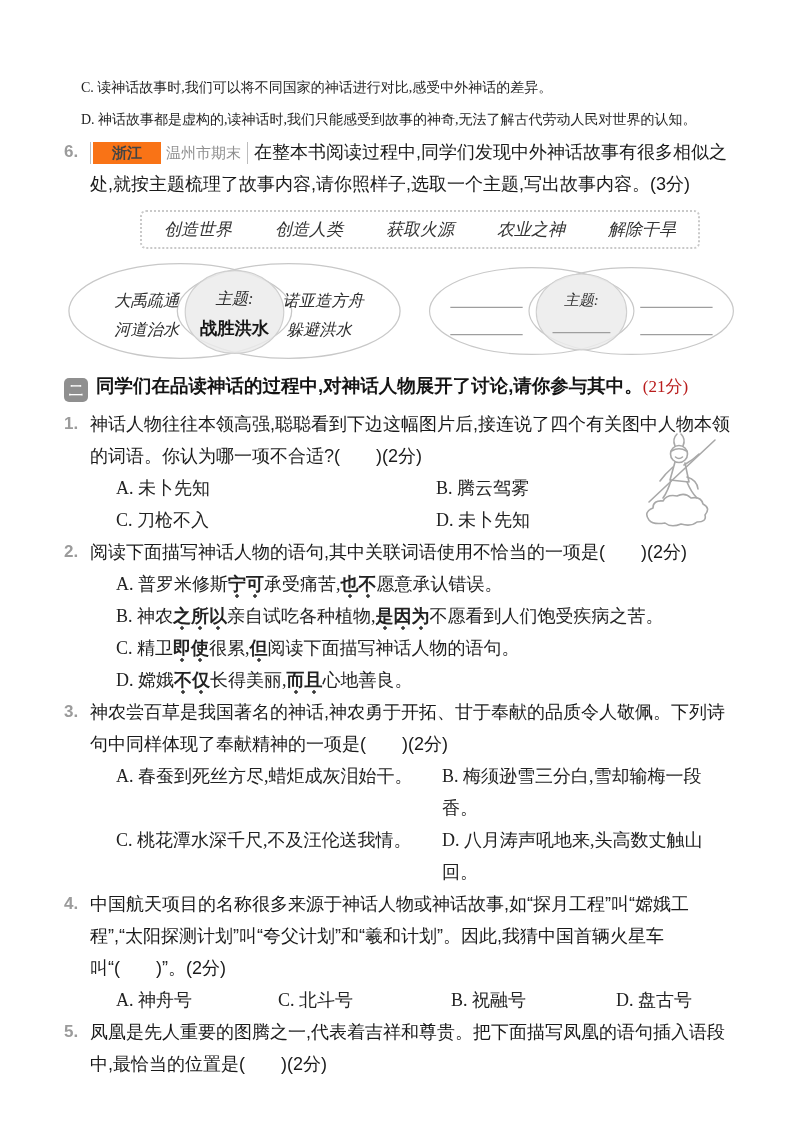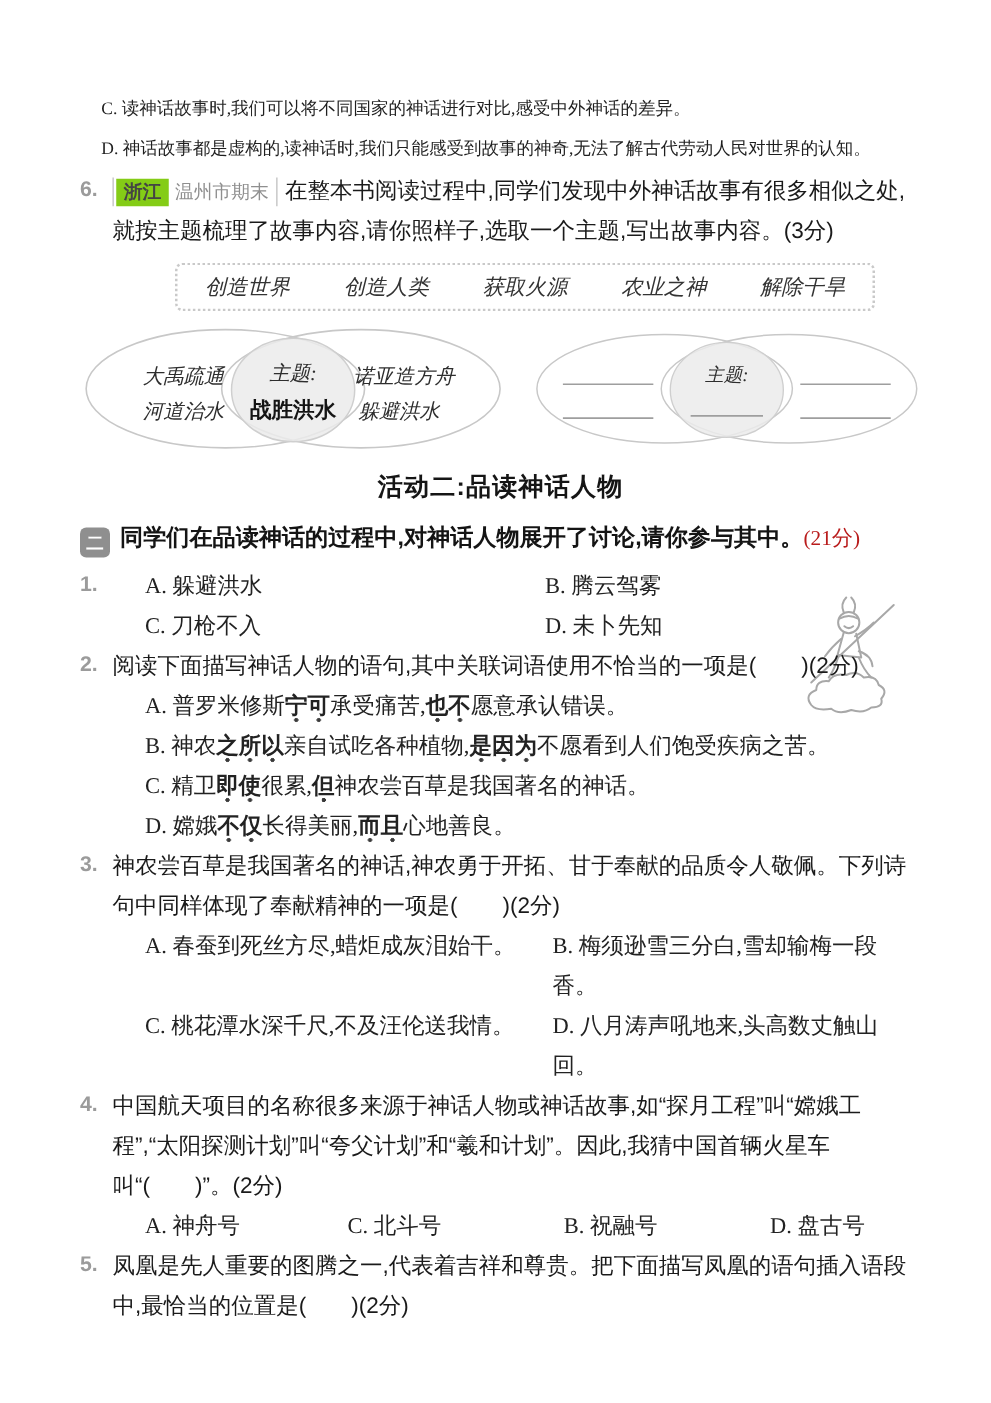--- a/index.html
+++ b/index.html
@@ -30,23 +30,23 @@
   .opts{padding-left:26px;font-size:18px;line-height:32px;color:#222;}
   .opt-grid-2{display:grid;grid-template-columns:320px auto;}
   .opt-grid-2w{display:grid;grid-template-columns:326px auto;}
   .opt-grid-4{display:grid;grid-template-columns:162px 173px 165px auto;}
   .opt-row{line-height:32px;}
 
   
   .tag{display:inline-block;border-left:1px solid #bdbdbd;border-right:1px solid #bdbdbd;
        padding:0 6px 0 0;margin-right:6px;line-height:20px;}
   .tag-region{
-    display:inline-block;background:#84cc16;color:#444;
+    display:inline-block;background:#f97316;color:#444;
     font-family:"Liberation Sans",sans-serif;font-weight:bold;
-    font-size:15px;padding:1px 6px;margin:0 5px 0 2px;
+    font-size:15px;padding:1px 19px;margin:0 5px 0 2px;
   }
   .tag-source{
     font-family:"Liberation Sans",sans-serif;
     color:#8f8f8f;font-size:15px;
   }
 
   
   .word-bank{
     margin:10px 0 10px 76px;width:512px;
     border:2px dotted #c9c9c9;border-radius:6px;
@@ -135,62 +135,62 @@
       <ellipse cx="173" cy="53" rx="50" ry="42" fill="#ebebeb" fill-opacity="0.85" stroke="#cfcfcf" stroke-width="1.2"></ellipse>
       <line x1="28" y1="48" x2="108" y2="48" stroke="#9e9e9e" stroke-width="1.4"></line>
       <line x1="28" y1="78" x2="108" y2="78" stroke="#9e9e9e" stroke-width="1.4"></line>
       <text class="venn-kai" x="173" y="45" text-anchor="middle">主题:</text>
       <line x1="141" y1="76" x2="205" y2="76" stroke="#9e9e9e" stroke-width="1.4"></line>
       <line x1="238" y1="48" x2="318" y2="48" stroke="#9e9e9e" stroke-width="1.4"></line>
       <line x1="238" y1="78" x2="318" y2="78" stroke="#9e9e9e" stroke-width="1.4"></line>
     </svg>
   </div>
 
-  <div class="activity-heading">活动二:品读神话人物</div>
 
   <div class="section-lead">
     <span class="section-badge">二</span><span>同学们在品读神话的过程中,对神话人物展开了讨论,请你参与其中。</span><span class="lead-score">(21分)</span>
   </div>
 
   <div class="q q1-wrap">
     <span class="qnum">1.</span>
+    <div class="stem">神话人物往往本领高强,聪聪看到下边这幅图片后,接连说了四个有关图中人物本领的词语。你认为哪一项不合适?(　　)(2分)</div>
     <div class="illus">
       <svg viewBox="0 0 96 102">
         <g class="sketch">
           <line x1="16" y1="72" x2="82" y2="10"></line>
           <circle cx="46" cy="24" r="8.5"></circle>
           <path d="M38.5 21 Q46 16.5 53.5 21"></path>
           <path d="M42 16 Q39 9 44 4"></path>
           <path d="M50 16 Q53 9 48 4"></path>
           <path d="M42.5 27 Q46 30 49.5 27"></path>
           <path d="M42 32 L37 50 L56 52 L52 33"></path>
           <path d="M51 35 Q60 30 66 24"></path>
           <path d="M40 37 Q32 44 27 51"></path>
           <path d="M38 50 Q35 61 30 68"></path>
           <path d="M54 52 Q58 62 64 68"></path>
           <path d="M54 47 Q64 50 65 59"></path>
           <path d="M16 90 Q10 82 20 78 Q20 70 30 71 Q34 64 44 66 Q52 62 58 68 Q68 66 70 74 Q78 78 72 85 Q74 92 64 92 Q58 97 48 94 Q38 98 32 93 Q20 95 16 90 Z"></path>
         </g>
       </svg>
     </div>
     <div class="opts opt-grid-2">
-      <div class="opt-row">A. 躲避洪水</div>
+      <div class="opt-row">A. 未卜先知</div>
       <div class="opt-row">B. 腾云驾雾</div>
       <div class="opt-row">C. 刀枪不入</div>
       <div class="opt-row">D. 未卜先知</div>
     </div>
   </div>
 
   <div class="q">
     <span class="qnum">2.</span>
     <div class="stem">阅读下面描写神话人物的语句,其中关联词语使用不恰当的一项是(　　)(2分)</div>
     <div class="opts">
       <div class="opt-row"><span>A. 普罗米修斯</span><span class="emph">宁可</span><span>承受痛苦,</span><span class="emph">也不</span><span>愿意承认错误。</span></div>
       <div class="opt-row"><span>B. 神农</span><span class="emph">之所以</span><span>亲自试吃各种植物,</span><span class="emph">是因为</span><span>不愿看到人们饱受疾病之苦。</span></div>
-      <div class="opt-row"><span>C. 精卫</span><span class="emph">即使</span><span>很累,</span><span class="emph">但</span><span>神农尝百草是我国著名的神话。</span></div>
+      <div class="opt-row"><span>C. 精卫</span><span class="emph">即使</span><span>很累,</span><span class="emph">但</span><span>阅读下面描写神话人物的语句。</span></div>
       <div class="opt-row"><span>D. 嫦娥</span><span class="emph">不仅</span><span>长得美丽,</span><span class="emph">而且</span><span>心地善良。</span></div>
     </div>
   </div>
 
   <div class="q">
     <span class="qnum">3.</span>
     <div class="stem">神农尝百草是我国著名的神话,神农勇于开拓、甘于奉献的品质令人敬佩。下列诗句中同样体现了奉献精神的一项是(　　)(2分)</div>
     <div class="opts opt-grid-2w">
       <div class="opt-row">A. 春蚕到死丝方尽,蜡炬成灰泪始干。</div>
       <div class="opt-row">B. 梅须逊雪三分白,雪却输梅一段香。</div>

